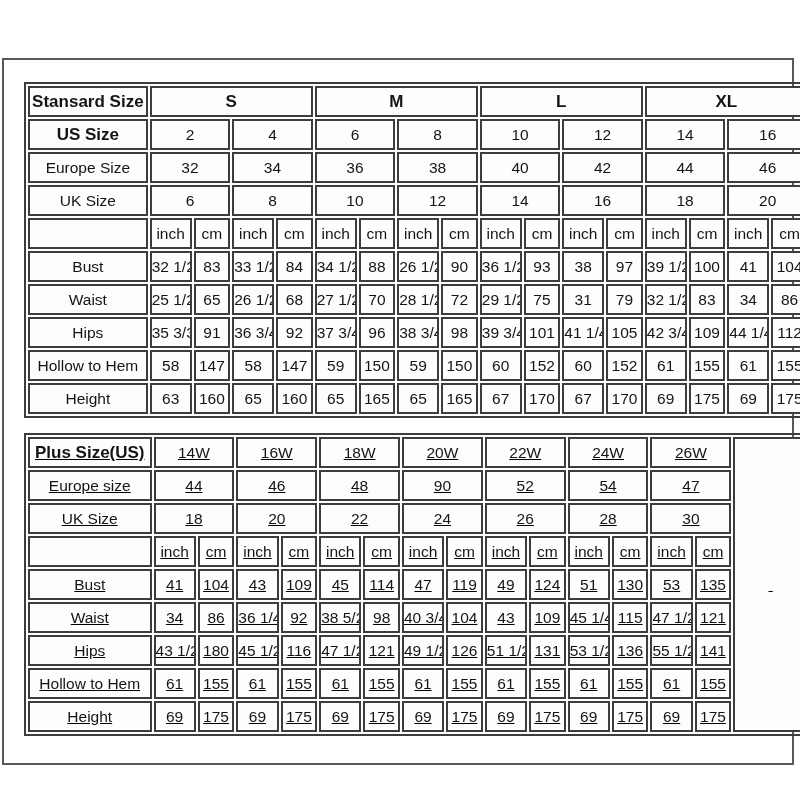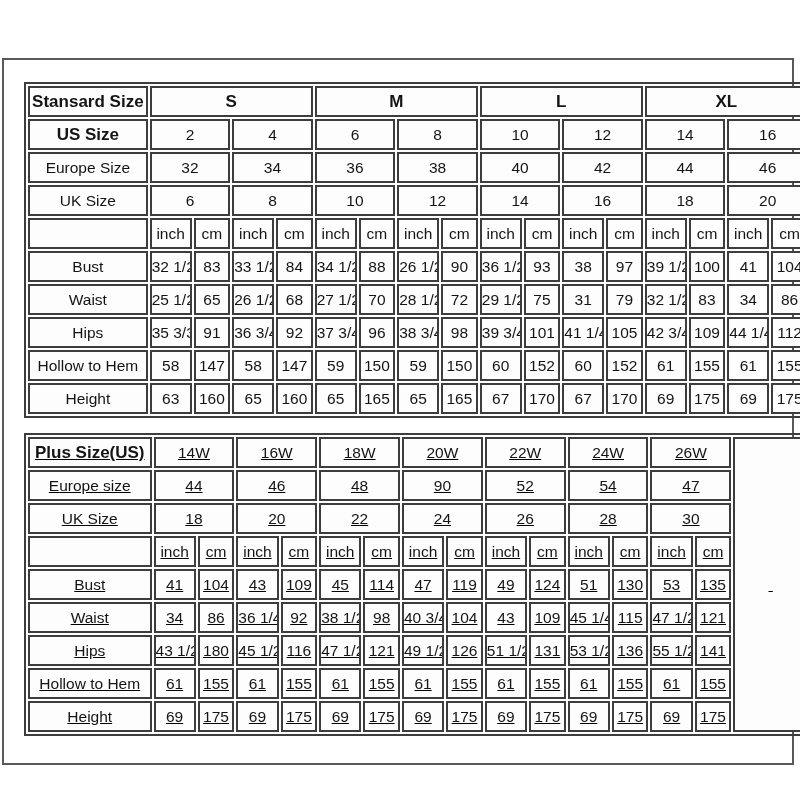--- a/index.html
+++ b/index.html
@@ -328,21 +328,21 @@
             <td>130</td>
             <td>53</td>
             <td>135</td>
           </tr>
           <tr>
             <td>Waist</td>
             <td>34</td>
             <td>86</td>
             <td>36 1/4</td>
             <td>92</td>
-            <td>38 1/2</td>
+            <td>38 5/2</td>
             <td>98</td>
             <td>40 3/4</td>
             <td>104</td>
             <td>43</td>
             <td>109</td>
             <td>45 1/4</td>
             <td>115</td>
             <td>47 1/2</td>
             <td>121</td>
           </tr>

